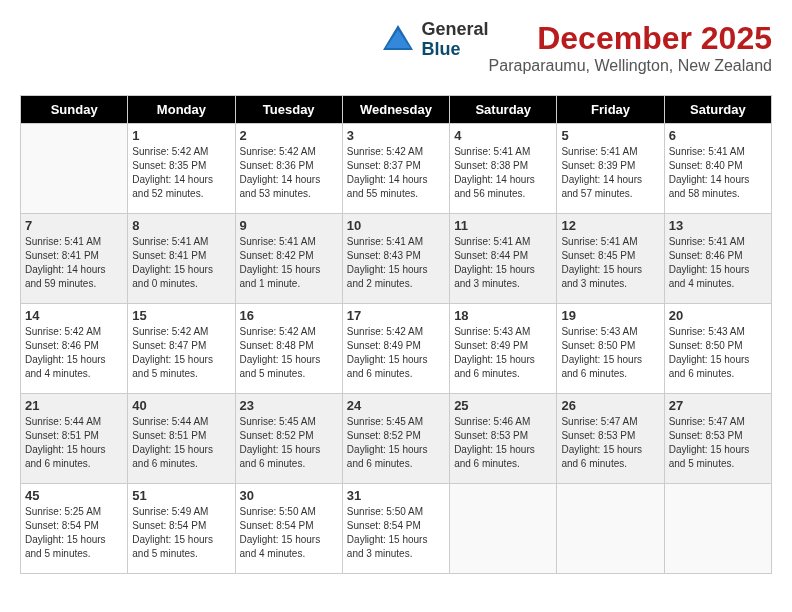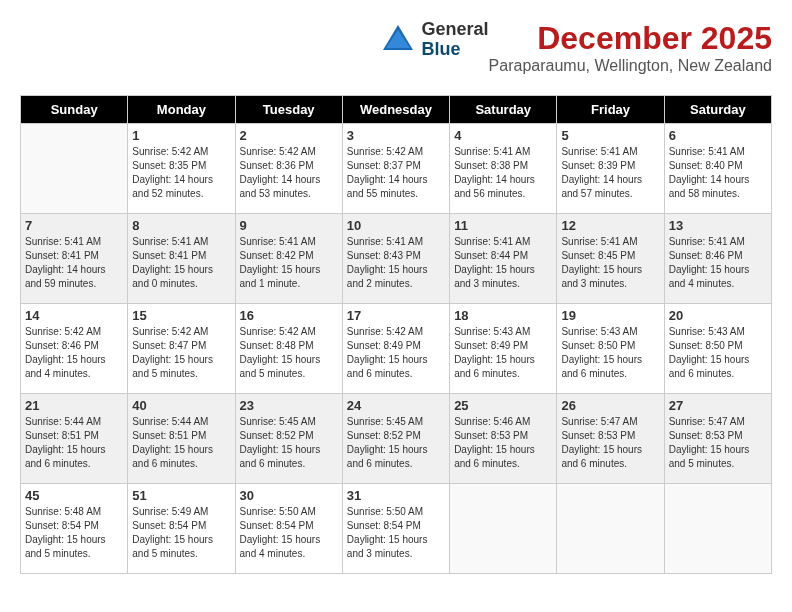--- a/index.html
+++ b/index.html
@@ -319,21 +319,21 @@
           <div class="day-number">27</div>
           <div class="day-info" style="white-space: pre-line;">Sunrise: 5:47 AM
 Sunset: 8:53 PM
 Daylight: 15 hours
 and 5 minutes.</div>
         </td>
       </tr>
       <tr>
         <td>
           <div class="day-number">45</div>
-          <div class="day-info" style="white-space: pre-line;">Sunrise: 5:48 AM
+          <div class="day-info" style="white-space: pre-line;">Sunrise: 5:25 AM
 Sunset: 8:54 PM
 Daylight: 15 hours
 and 5 minutes.</div>
         </td>
         <td>
           <div class="day-number">51</div>
           <div class="day-info" style="white-space: pre-line;">Sunrise: 5:49 AM
 Sunset: 8:54 PM
 Daylight: 15 hours
 and 5 minutes.</div>

